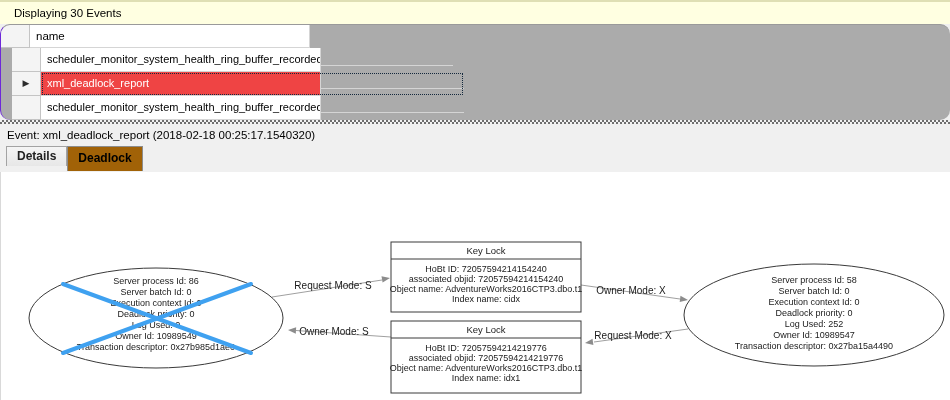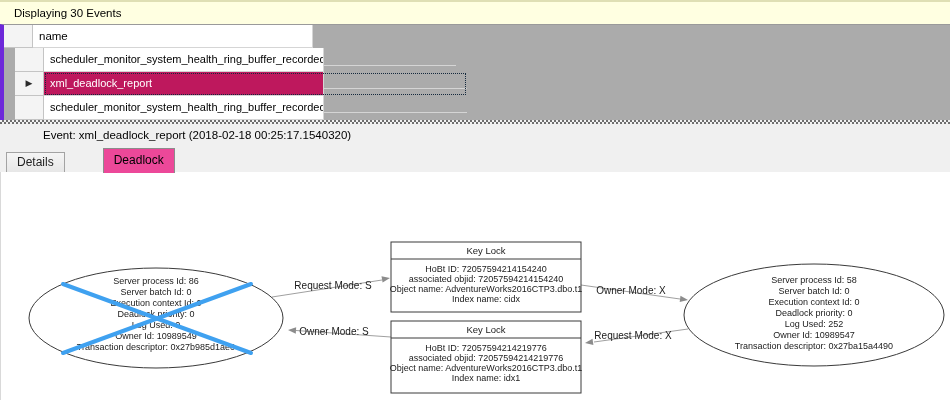--- a/index.html
+++ b/index.html
@@ -8,67 +8,67 @@
     font-family:"Liberation Sans",sans-serif;color:#1a1a1a;background:#F0F0F0;
   }
   
   .info-bar{
     height:22px;border-top:2px solid #DFDFB4;background:#FFFFE1;
     font-size:11.5px;line-height:22px;padding-left:14px;color:#000;
   }
   
   .grid-area{
     height:95px;background:#ABABAB;border-top:1px solid #9A9A9A;
-    border-left:4px solid #6d28d9;overflow:hidden;
+    border-left:1px solid #6d28d9;overflow:hidden;border-radius:10px;
   }
   .g-row{display:flex;}
   .g-row.header{height:23px;}
   .g-row.data{height:24px;padding-left:11px;}
   .rowsel{
     width:29px;flex:0 0 29px;background:#F4F4F4;
     border-right:1px solid #C4C4C4;border-bottom:1px solid #C4C4C4;
     display:flex;align-items:center;justify-content:center;box-sizing:border-box;
   }
   .rowsel .cur{font-size:9px;color:#2b2b2b;line-height:1;}
   .rowcells{display:flex;}
   .cell{
     box-sizing:border-box;background:#fff;padding-left:6px;
     border-right:1px solid #D5D5D5;border-bottom:1px solid #D5D5D5;
     font-size:11px;line-height:23px;white-space:nowrap;overflow:hidden;color:#000;
   }
   .cell.name{width:280px;}
   .cell.ts{width:143px;margin-top:40px;}
   .header .cell{font-size:11.5px;line-height:22px;}
-  .g-row.selected .cell{background:#be185d;color:#fff;}
+  .g-row.selected .cell{background:#ef4444;color:#fff;}
   .g-row.selected .rowcells{outline:1px dotted #14293d;outline-offset:-2px;}
   
   .splitter{
     height:4px;
     background:repeating-conic-gradient(#6E6E6E 0% 25%, #F2F2F2 0% 50%) 0 0 / 4px 4px;
   }
   
   .event-bar{
     height:22px;background:#F0F0F0;font-size:11.5px;line-height:22px;
-    padding-left:7px;color:#000;margin-left:36px;
+    padding-left:7px;color:#000;
   }
   
   .tabstrip{
-    height:26px;background:#F0F0F0;display:flex;align-items:flex-end;
-    padding-left:6px;position:relative;z-index:2;
+    height:26px;background:#F0F0F0;display:flex;align-items:flex-start;
+    padding-left:6px;position:relative;z-index:2;font-weight:bold;
   }
   .tab{
     font-size:12px;padding:0 10px;box-sizing:border-box;
     border:1px solid #8C8C8C;border-bottom:none;white-space:nowrap;
   }
   .tab.inactive{
     height:20px;line-height:19px;background:linear-gradient(#F5F5F5,#E7E7E7);
     border-color:#A3A3A3;color:#222;
   }
   .tab.active{
-    height:25px;line-height:23px;background:#ec4899;margin-bottom:-1px;color:#000;margin-left:38px;
+    height:25px;line-height:23px;background:#a16207;margin-bottom:-1px;color:#000;
   }
   
   .content{
     height:229px;background:#fff;border-left:1px solid #D9D9D9;
     position:relative;z-index:1;
   }
   svg{display:block;}
   svg text{
     font-family:"Liberation Sans",sans-serif;font-size:9px;fill:#1a1a1a;
     text-anchor:middle;

